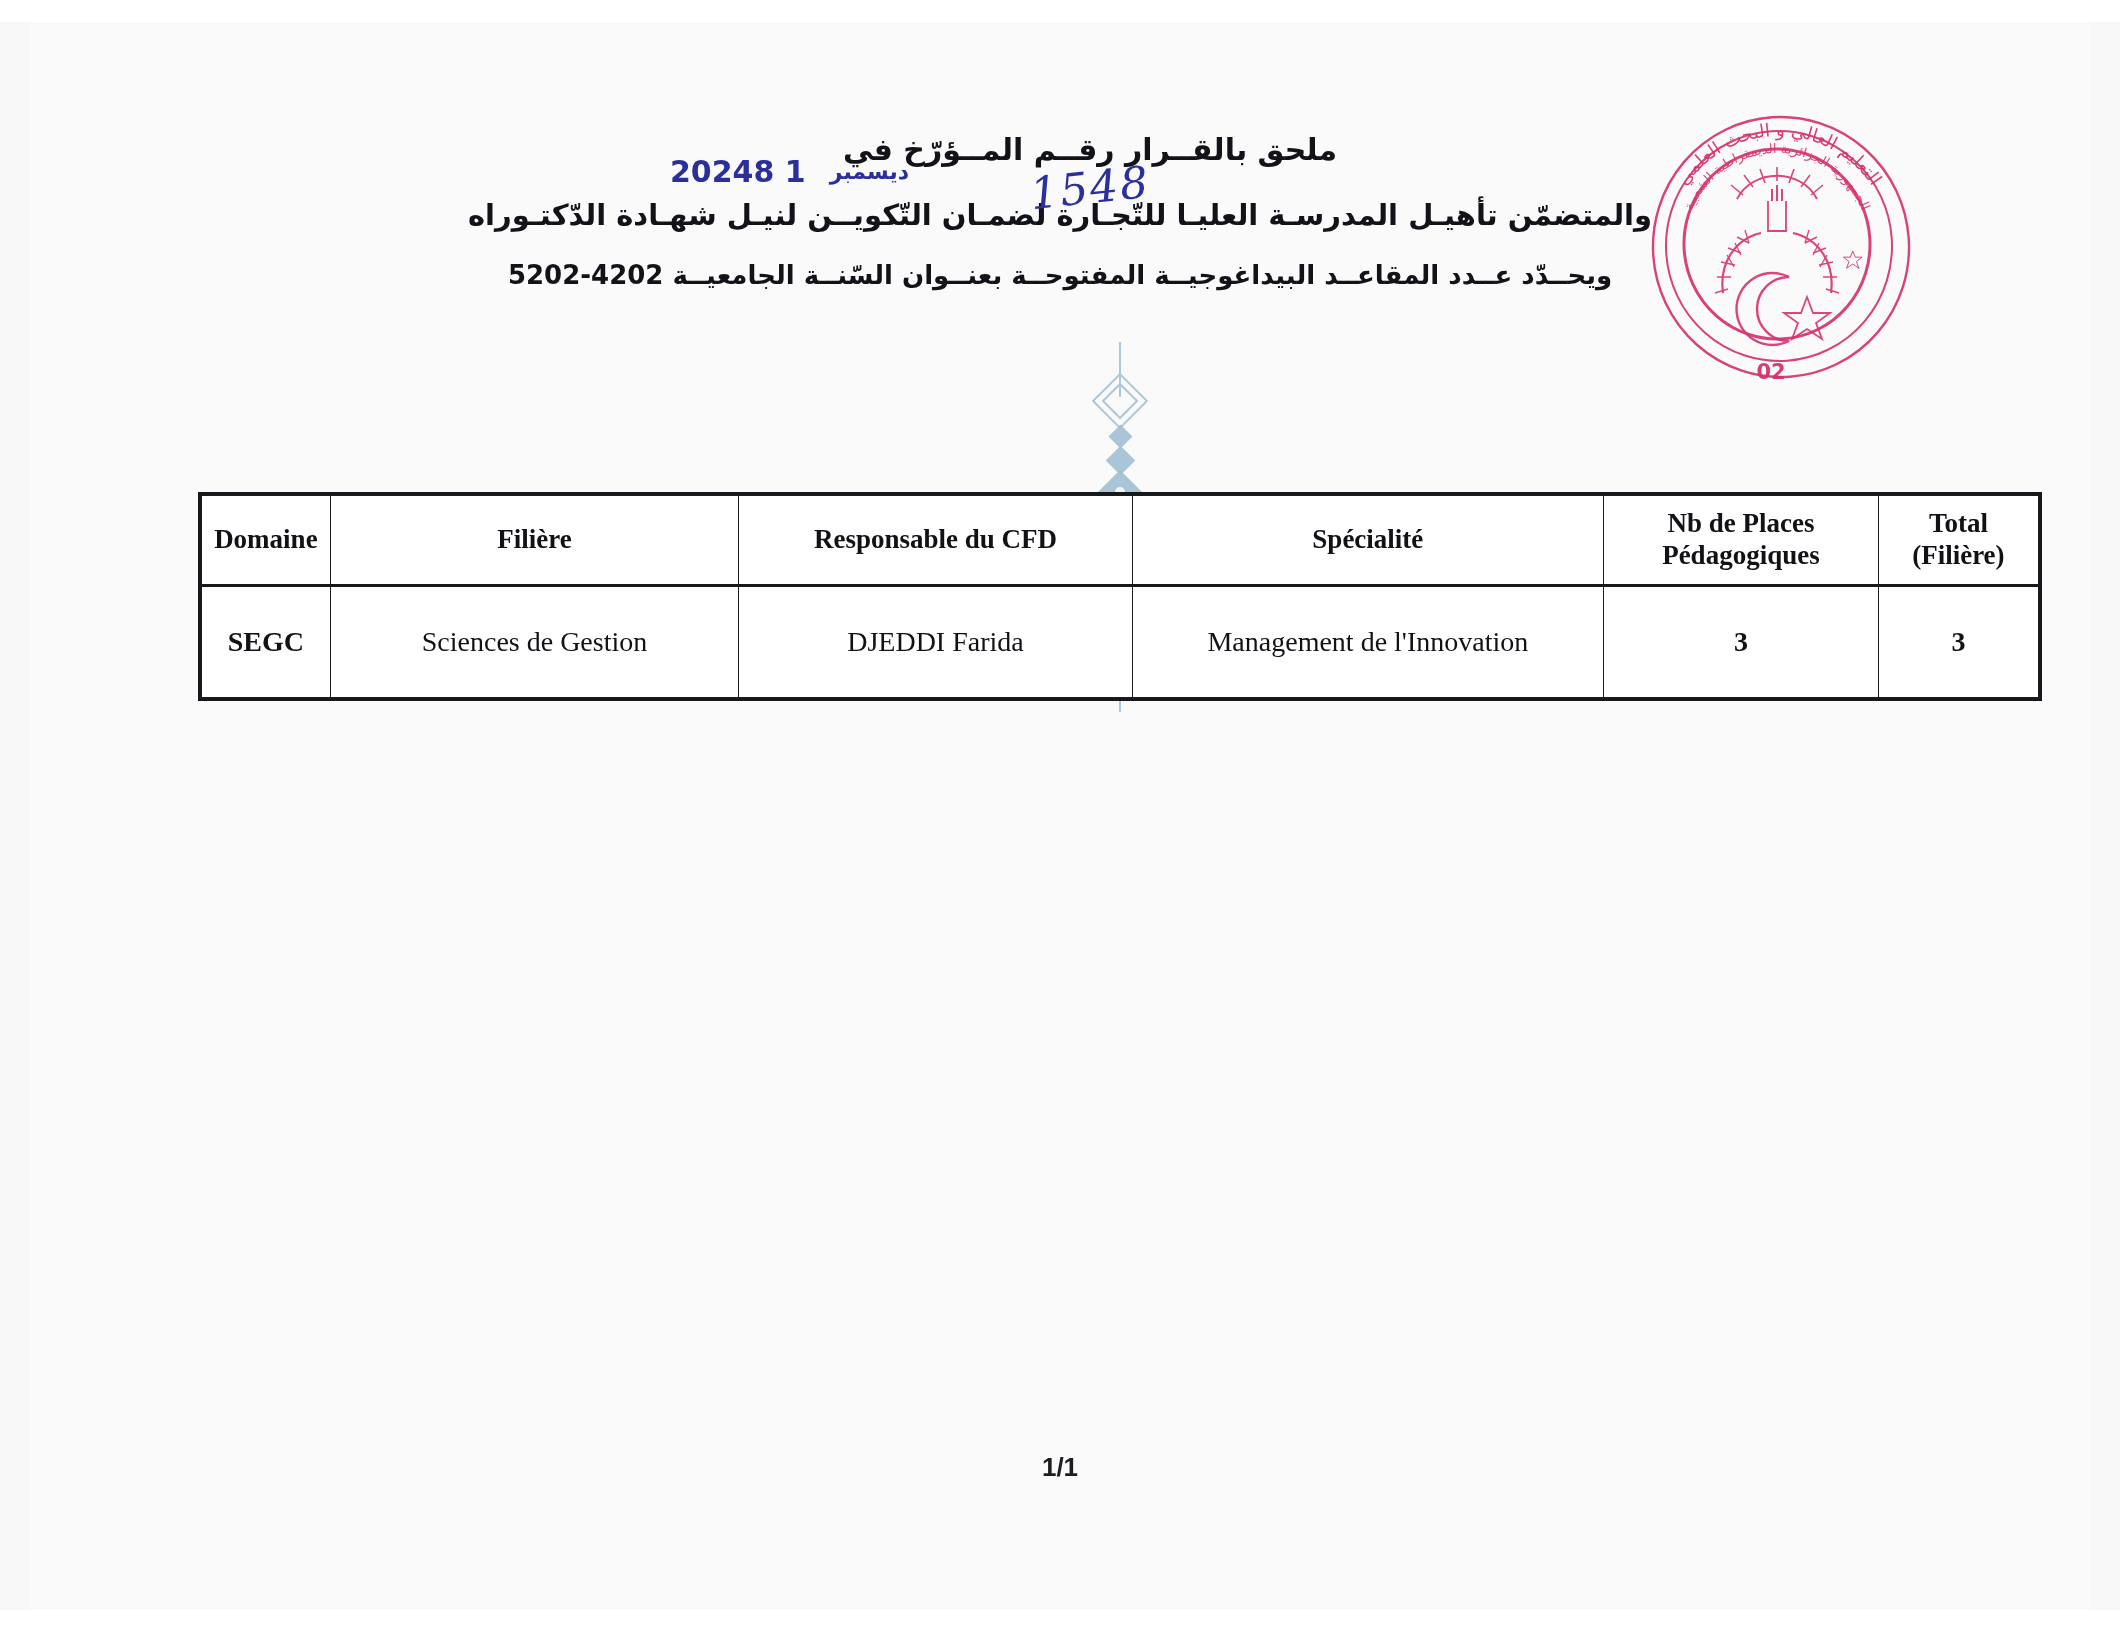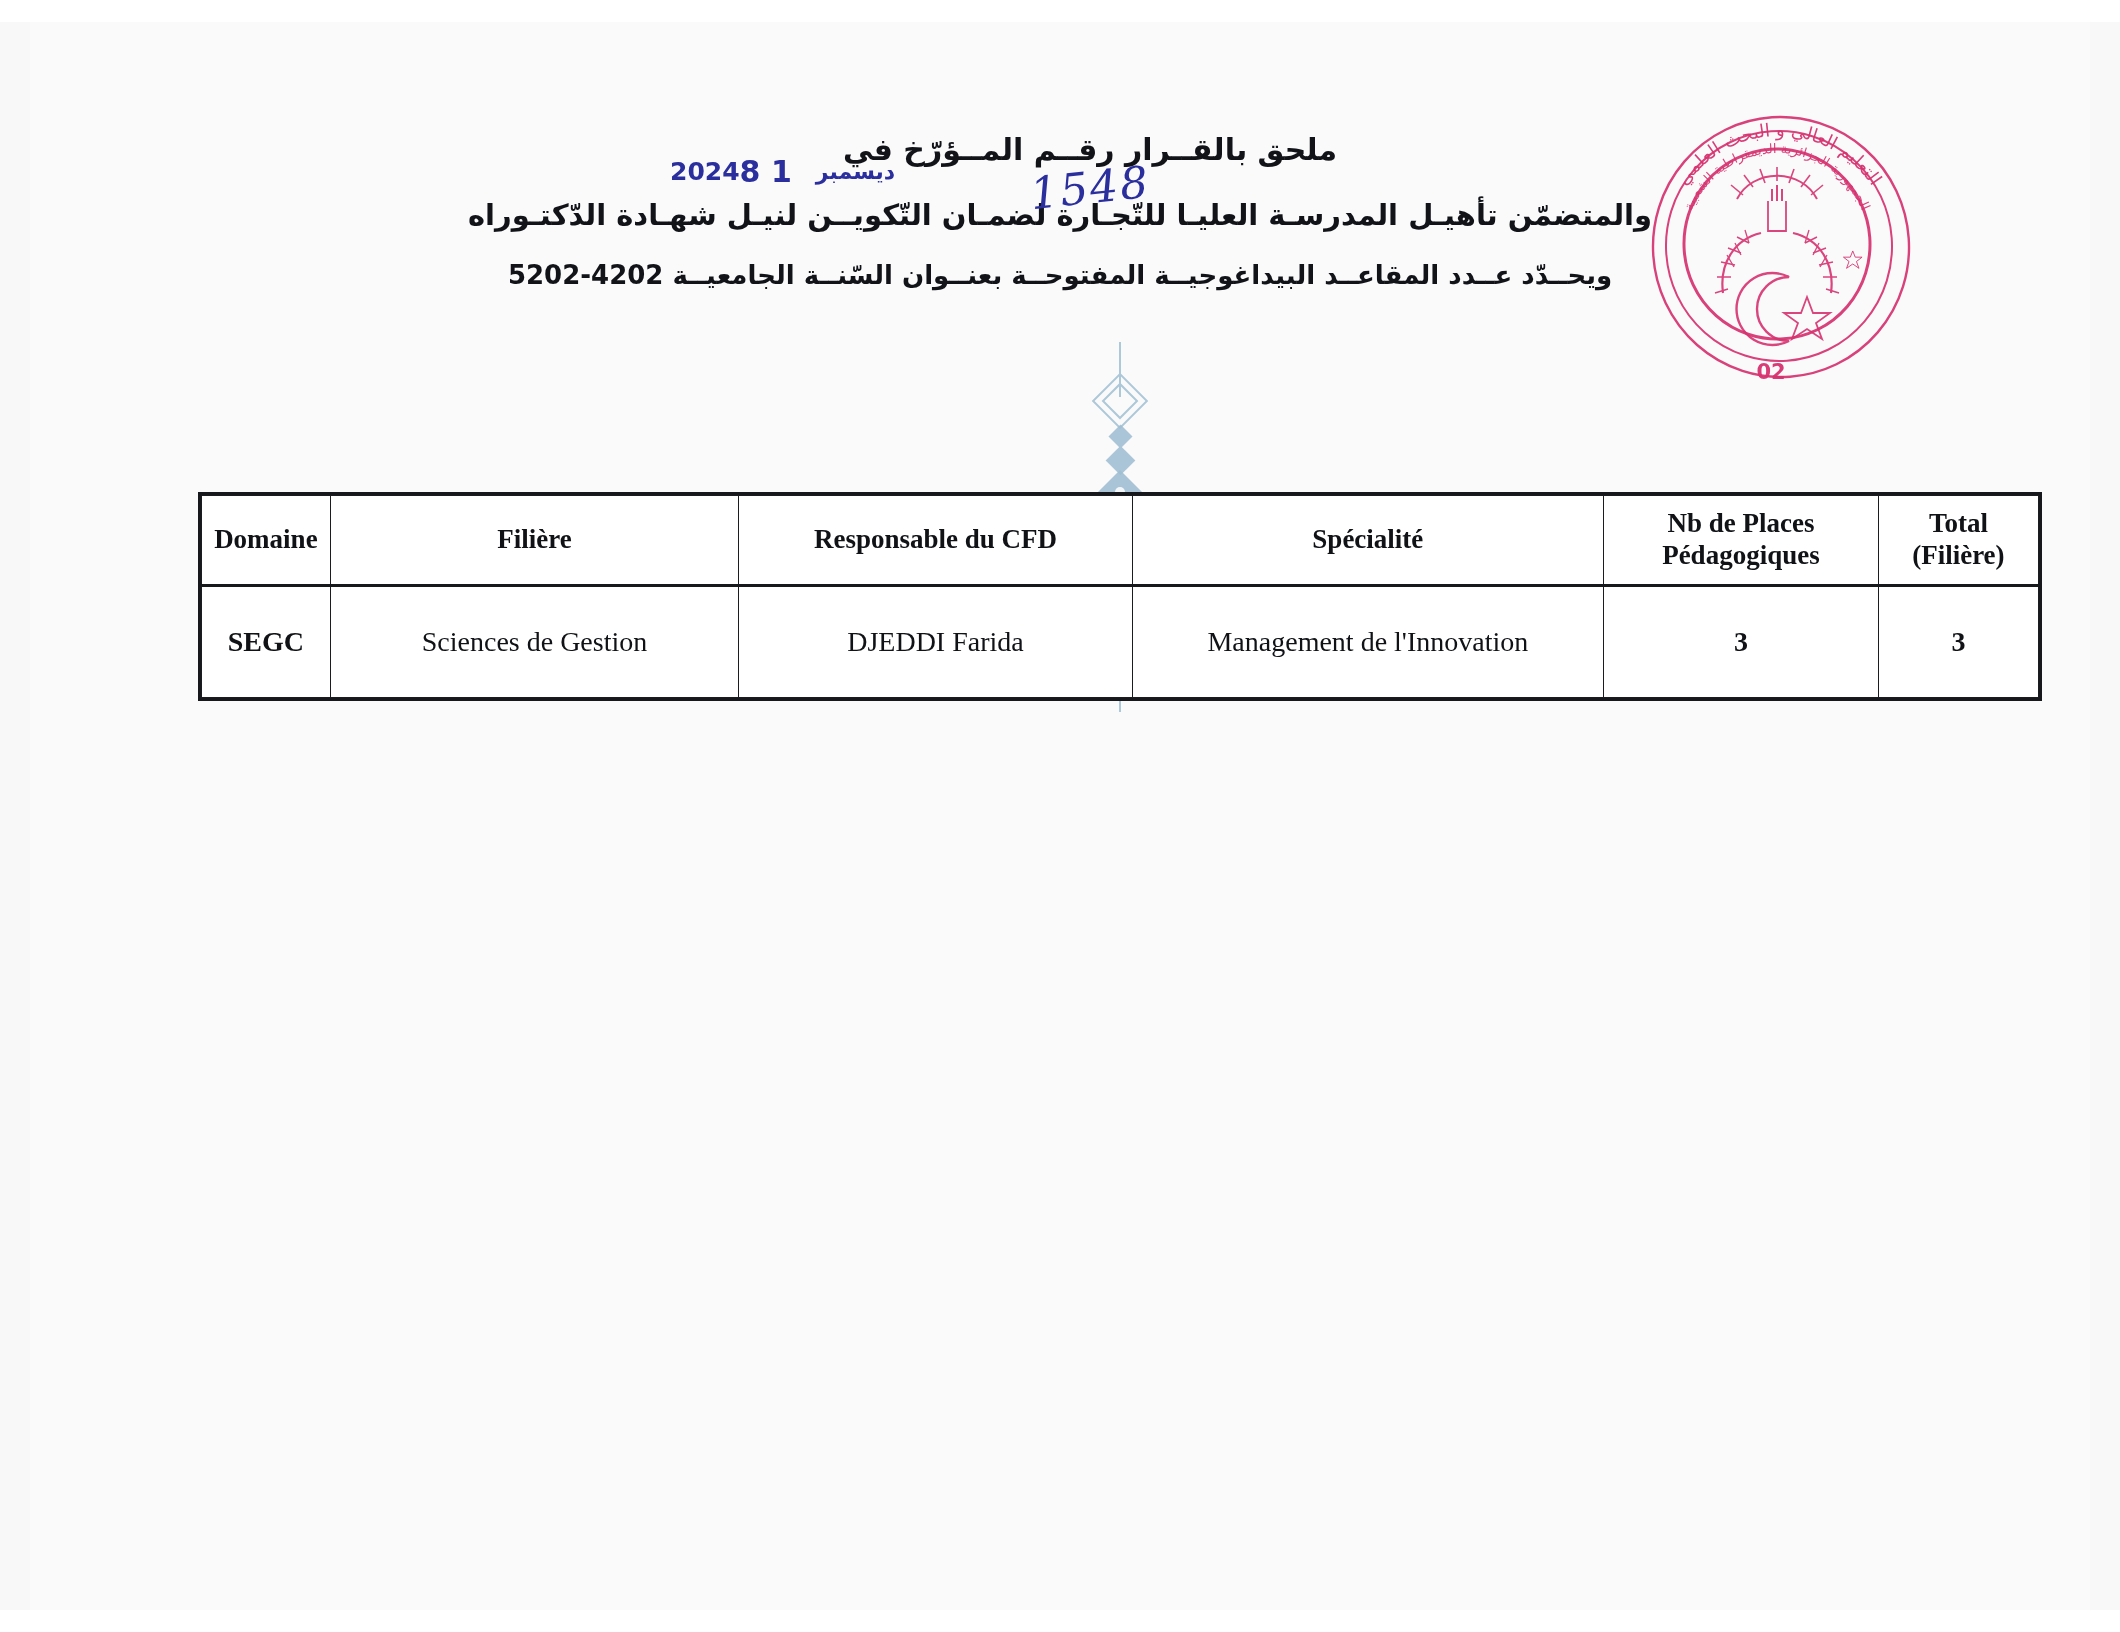--- a/index.html
+++ b/index.html
@@ -98,21 +98,21 @@
     vertical-align: middle;
   }
   #date-stamp .d-month {
     font-size: 22px;
     font-weight: bold;
     vertical-align: middle;
     margin: 0 24px;
     direction: rtl;
   }
   #date-stamp .d-year {
-    font-size: 25px;
+    font-size: 30px;
     font-weight: bold;
     vertical-align: middle;
   }
 
   
   #official-stamp {
     position: absolute;
     left: 1615px;
     top: 85px;
     width: 275px;
@@ -360,15 +360,16 @@
             <td class="c-filiere">Sciences de Gestion</td>
             <td class="c-resp">DJEDDI Farida</td>
             <td class="c-spec">Management de l'Innovation</td>
             <td class="c-nb">3</td>
             <td class="c-total">3</td>
           </tr>
         </tbody>
       </table>
     </div>
 
+    <div id="page-number">1/1</div>
 
   </div>
 </div>
 
 </body></html>

